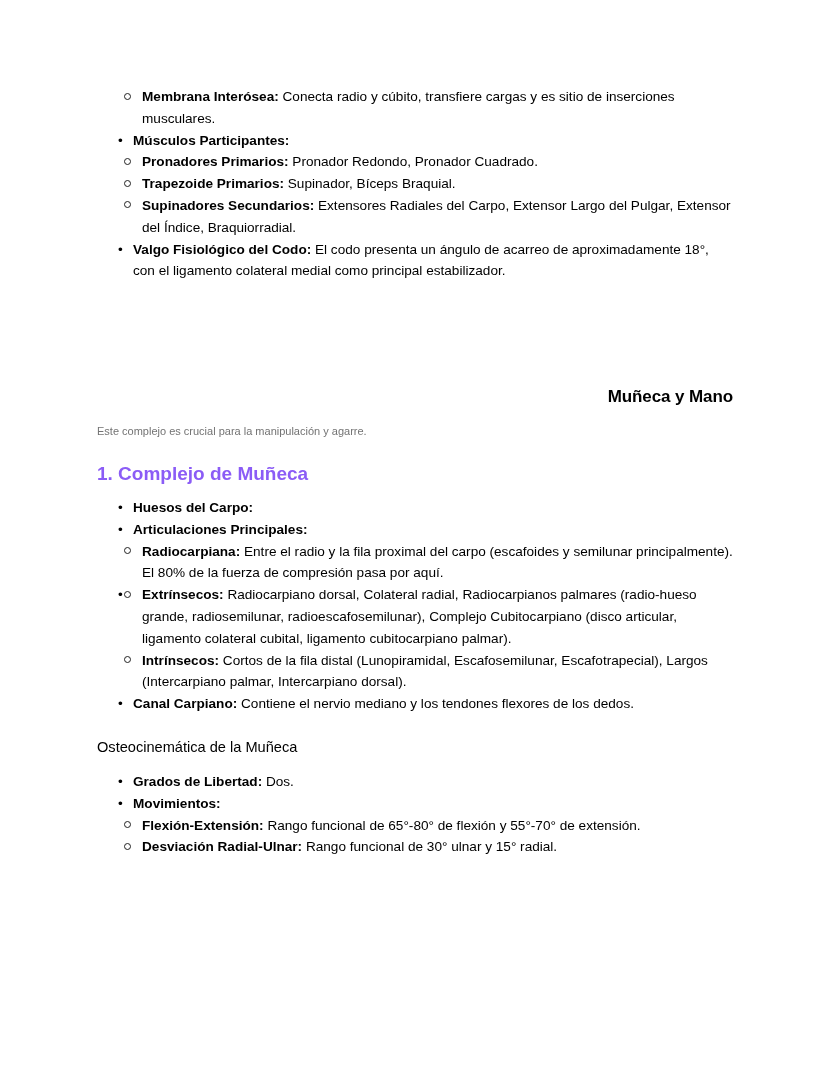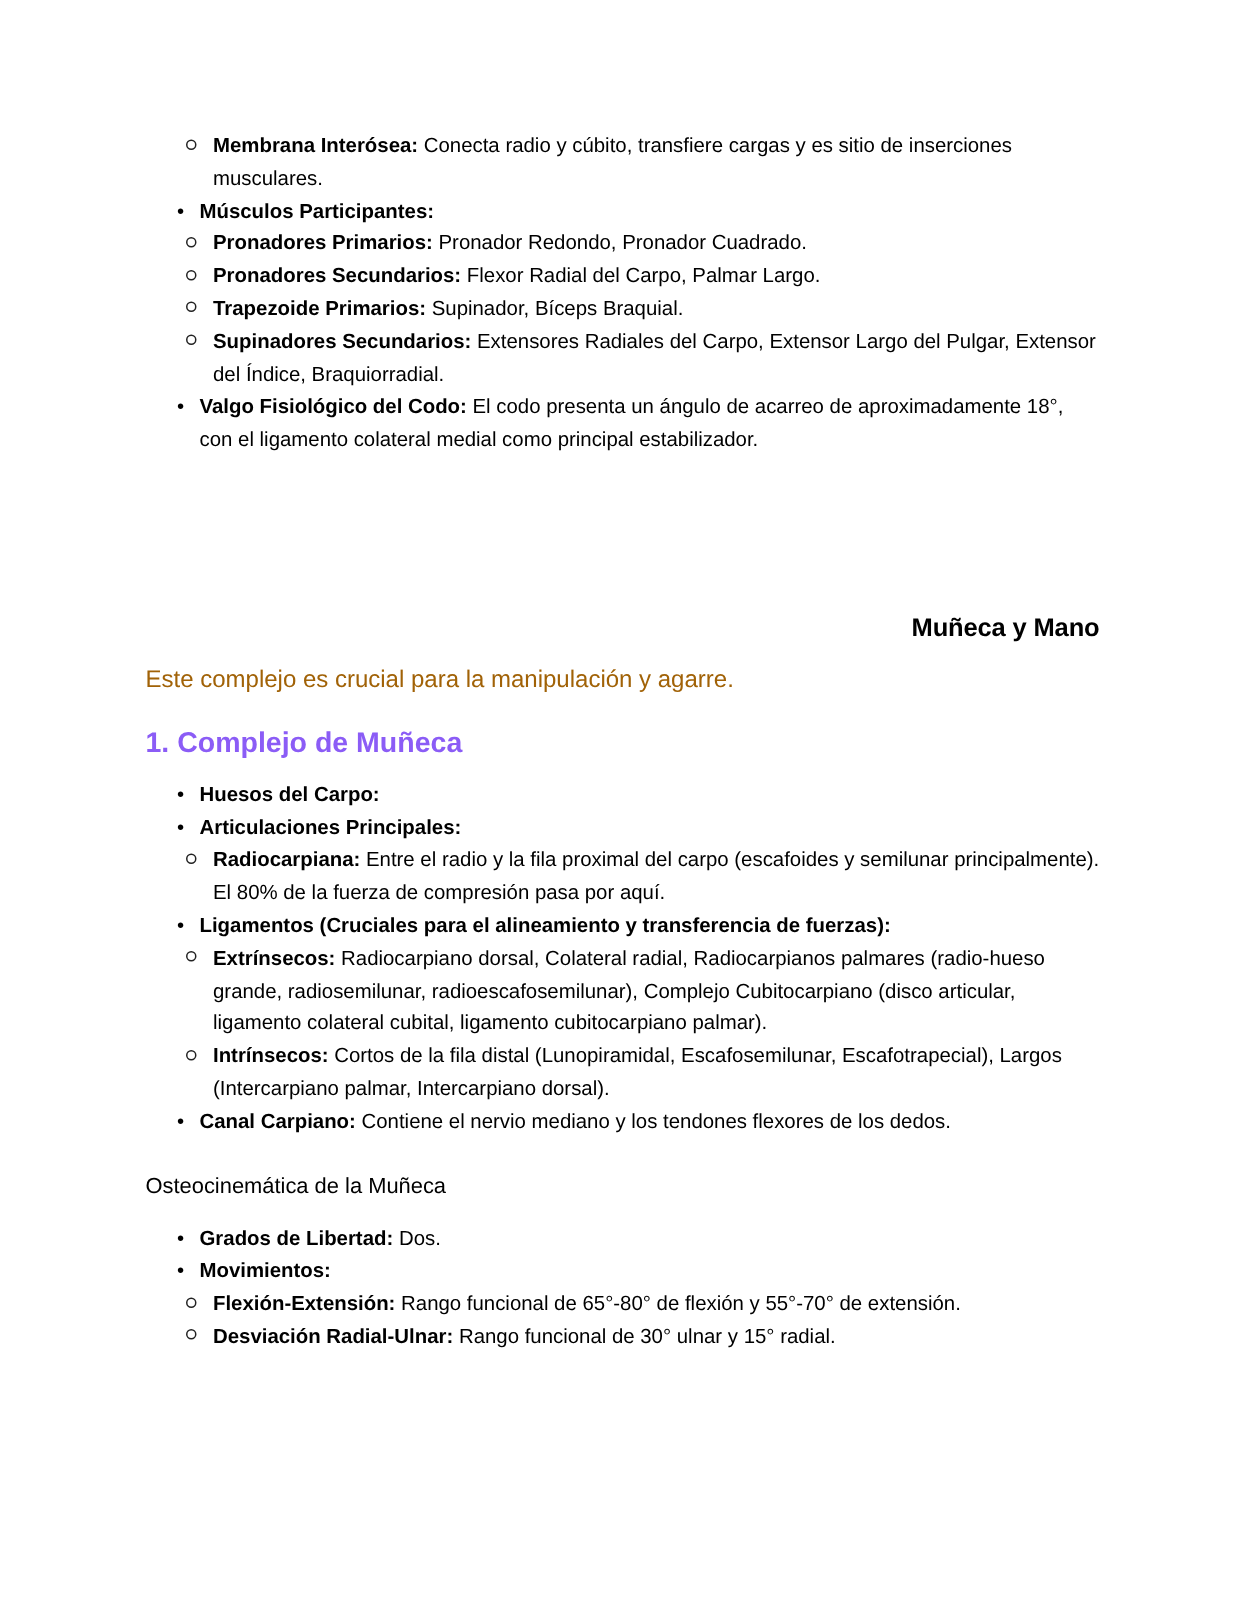--- a/index.html
+++ b/index.html
@@ -25,24 +25,24 @@
   }
   .content {
     position: absolute;
     left: 97px;
     top: 86px;
     width: 636px;
   }
 
   
   .para {
-    font-size: 16px;
-    line-height: 21.8px;
-    margin: 0;
-    color: #a16207;
+    font-size: 11px;
+    line-height: 21.8px;
+    margin: 0;
+    color: #737373;
   }
   .h-main {
     font-size: 17px;
     font-weight: bold;
     line-height: 22px;
     margin: 0;
     color: #000;
     letter-spacing: -0.1px;
     text-align: right;
   }
@@ -143,24 +143,20 @@
         </li>
       </ul>
 
       <ul class="lvl2">
         <li class="item2">
           <span class="bullet2"></span>
           <span class="lbl">Pronadores Primarios:</span><span class="txt"> Pronador Redondo, Pronador Cuadrado.</span>
         </li>
         <li class="item2">
           <span class="bullet2"></span>
-          <span class="lbl">Pronadores Secundarios:</span><span class="txt"> Flexor Radial del Carpo, Palmar Largo.</span>
-        </li>
-        <li class="item2">
-          <span class="bullet2"></span>
           <span class="lbl">Trapezoide Primarios:</span><span class="txt"> Supinador, Bíceps Braquial.</span>
         </li>
         <li class="item2">
           <span class="bullet2"></span>
           <span class="lbl">Supinadores Secundarios:</span><span class="txt"> Extensores Radiales del Carpo, Extensor Largo del Pulgar, Extensor del Índice, Braquiorradial.</span>
         </li>
       </ul>
 
       <ul class="lvl1">
         <li class="item1">
@@ -202,21 +198,21 @@
       <ul class="lvl2">
         <li class="item2">
           <span class="bullet2"></span>
           <span class="lbl">Radiocarpiana:</span><span class="txt"> Entre el radio y la fila proximal del carpo (escafoides y semilunar principalmente). El 80% de la fuerza de compresión pasa por aquí.</span>
         </li>
       </ul>
 
       <ul class="lvl1">
         <li class="item1">
           <span class="bullet1">•</span>
-          <span class="lbl">Ligamentos (Cruciales para el alineamiento y transferencia de fuerzas):</span><span class="txt"></span>
+          <span class="txt"></span>
         </li>
       </ul>
 
       <ul class="lvl2">
         <li class="item2">
           <span class="bullet2"></span>
           <span class="lbl">Extrínsecos:</span><span class="txt"> Radiocarpiano dorsal, Colateral radial, Radiocarpianos palmares (radio-hueso grande, radiosemilunar, radioescafosemilunar), Complejo Cubitocarpiano (disco articular, ligamento colateral cubital, ligamento cubitocarpiano palmar).</span>
         </li>
         <li class="item2">
           <span class="bullet2"></span>

